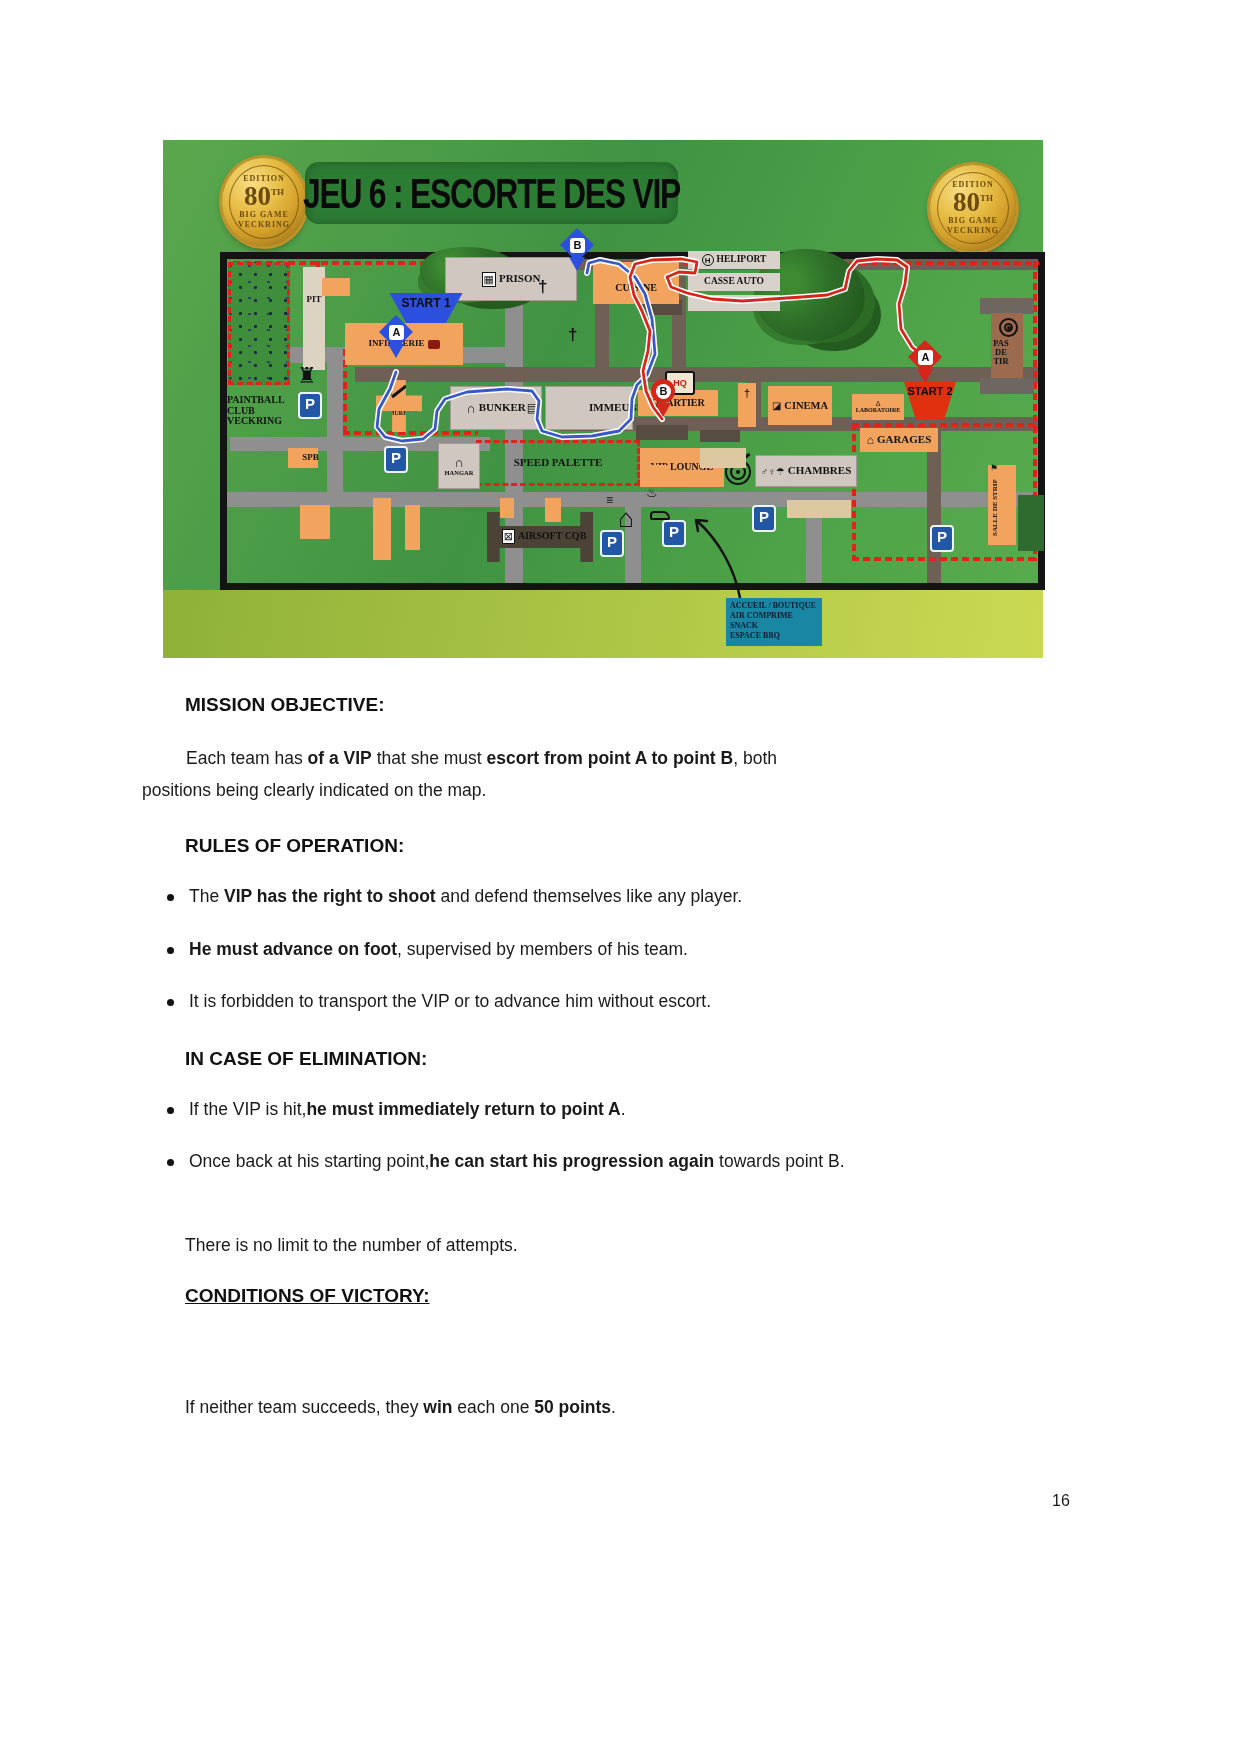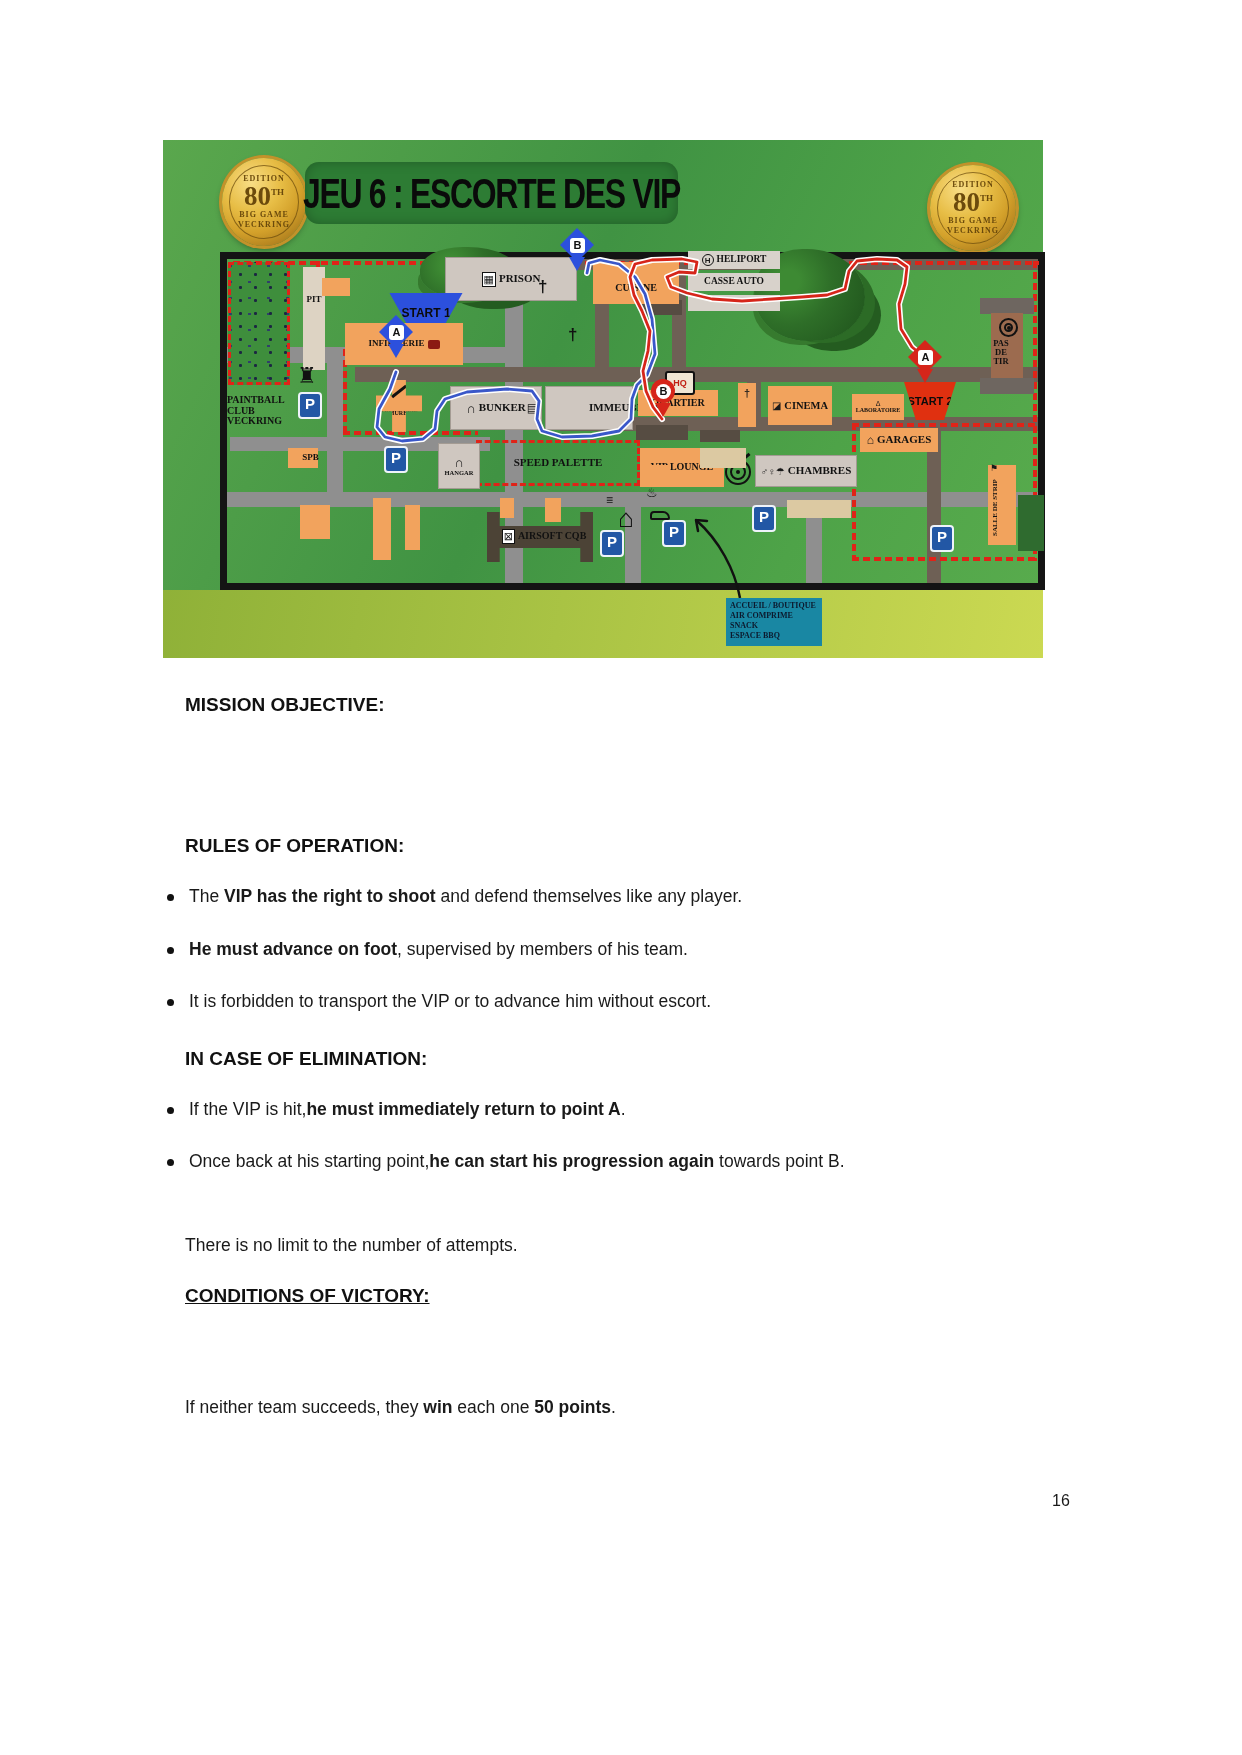--- a/index.html
+++ b/index.html
@@ -36,21 +36,21 @@
   .pin{position:absolute;width:30px;height:46px;}
   .pin .dia{position:absolute;left:3px;top:2px;width:24px;height:24px;transform:rotate(45deg);}
   .pin.pblue .dia{background:#2c50dd;}
   .pin.pred .dia{background:#d6251a;}
   .pin .tail{position:absolute;left:7px;top:26px;width:0;height:0;border:8px solid transparent;border-top-width:14px;}
   .pin.pblue .tail{border-top-color:#2c50dd;}
   .pin.pred .tail{border-top-color:#d6251a;}
   .pin .lbl{position:absolute;left:8px;top:7px;width:15px;height:15px;background:#fff;border-radius:3px;
             color:#111;font-weight:bold;font-size:11px;line-height:15px;text-align:center;font-family:"Liberation Sans",sans-serif;}
   .start{position:absolute;clip-path:polygon(2% 0,98% 0,76% 100%,24% 100%);display:flex;justify-content:center;
-         font-family:"Liberation Sans",sans-serif;font-weight:bold;font-size:12px;color:#0b0b0b;padding-top:13px;box-sizing:border-box;}
+         font-family:"Liberation Sans",sans-serif;font-weight:bold;font-size:12px;color:#0b0b0b;padding-top:3px;box-sizing:border-box;}
   .s1{background:#2c50dd;} .s2{background:#e03010;}
   .target{position:absolute;border:2.5px solid #111;border-radius:50%;}
   .target::before{content:"";position:absolute;inset:3px;border:2px solid #111;border-radius:50%;}
   .target::after{content:"";position:absolute;left:50%;top:50%;width:4px;height:4px;margin:-2px 0 0 -2px;background:#111;border-radius:50%;}
   .dart{position:absolute;width:14px;height:2.5px;background:#111;transform:rotate(-40deg);}
   .iconbox{display:inline-block;background:#fff;border:1.5px solid #111;line-height:1;}
   .badge{position:absolute;border-radius:50%;background:radial-gradient(circle at 35% 28%,#f8dd85 0%,#e7bd45 35%,#d3a02a 60%,#a2741b 88%,#8a5f12 100%);
          box-shadow:0 0 0 3px #c2922a,0 3px 7px rgba(0,0,0,.45);display:flex;flex-direction:column;align-items:center;justify-content:center;
          color:#6b4a0c;text-align:center;font-family:"Liberation Serif",serif;}
   .badge::before{content:"";position:absolute;inset:7px;border:1.5px solid rgba(110,78,14,.75);border-radius:50%;}
@@ -290,20 +290,21 @@
 
     <div id="infobox">
       <div>ACCUEIL / BOUTIQUE</div>
       <div>AIR COMPRIME</div>
       <div>SNACK</div>
       <div>ESPACE BBQ</div>
     </div>
   </div>
 
   <div class="h3" style="left:185px;top:694px;">MISSION OBJECTIVE:</div>
+  <div class="para" style="left:142px;top:742px;width:650px;text-indent:44px;"><span>Each team has </span><b>of a VIP</b><span> that she must </span><b>escort from point A to point B</b><span>, both positions being clearly indicated on the map.</span></div>
 
   <div class="h3" style="left:185px;top:835px;">RULES OF OPERATION:</div>
   <div class="bullet" style="left:167px;top:886px;">
     <span class="dot"></span>
       <span><span>The </span><b>VIP has the right to shoot</b><span> and defend themselves like any player.</span></span>
   </div>
   <div class="bullet" style="left:167px;top:939px;">
     <span class="dot"></span>
       <span><b>He must advance on foot</b><span>, supervised by members of his team.</span></span>
   </div>

